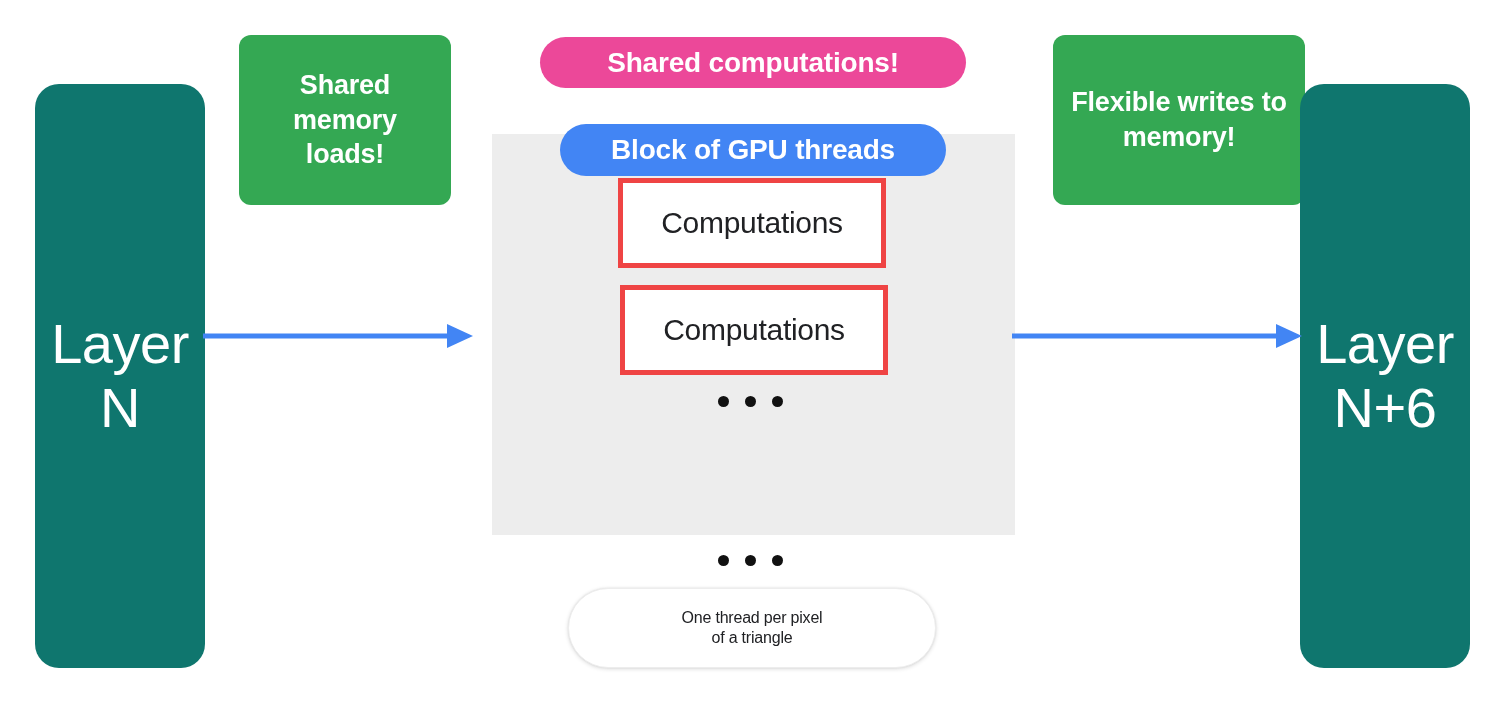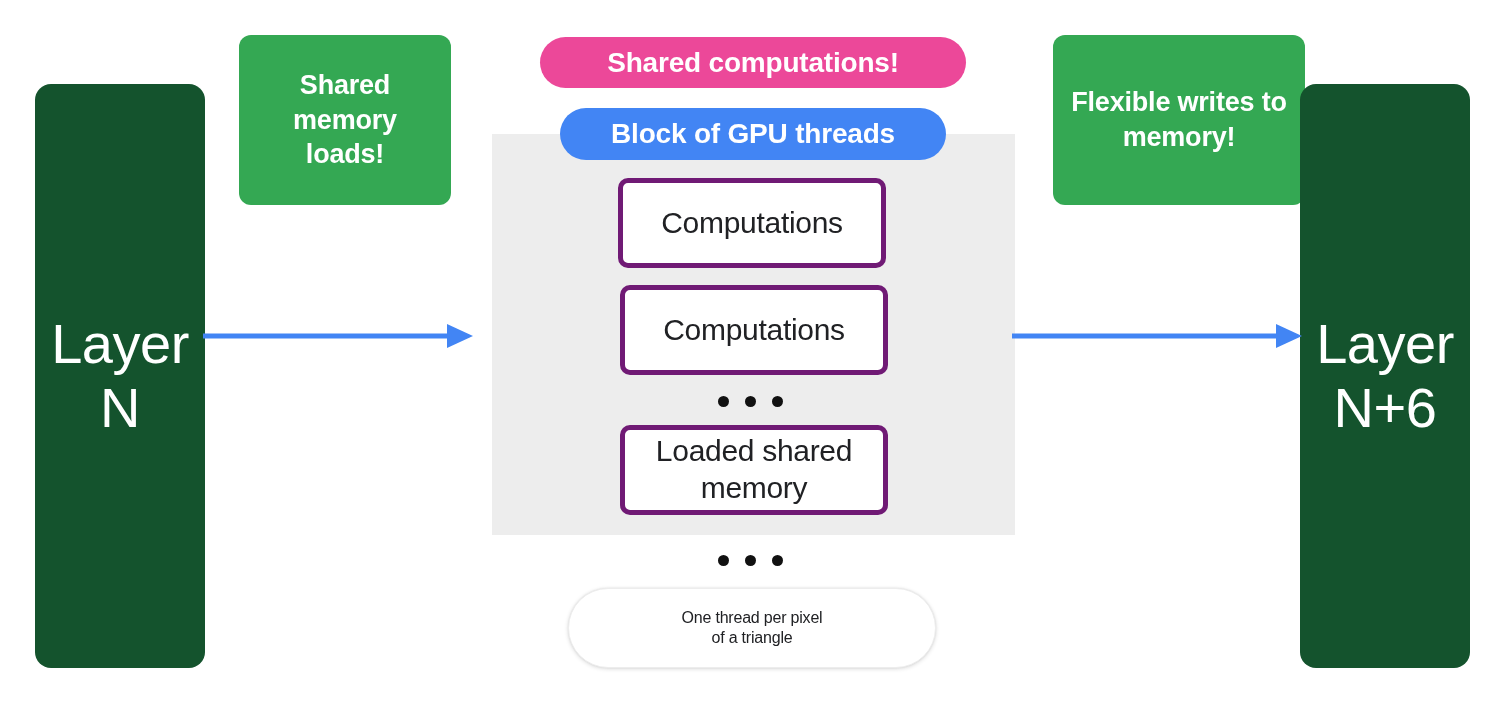--- a/index.html
+++ b/index.html
@@ -15,22 +15,22 @@
     position: relative;
     width: 1508px;
     height: 706px;
     background: #ffffff;
     overflow: hidden;
   }
 
   
   .layer-slab {
     position: absolute;
-    background: #14532d;
-    border-radius: 16px;
+    background: #0f766e;
+    border-radius: 24px;
     display: flex;
     align-items: center;
     justify-content: center;
     text-align: center;
     color: #ffffff;
     font-weight: 400;
     line-height: 1.15;
     letter-spacing: -0.5px;
   }
   #layer-n {
@@ -74,39 +74,39 @@
     justify-content: center;
     text-align: center;
     letter-spacing: -0.2px;
     box-sizing: border-box;
   }
   #pill-shared-computations {
     left: 540px; top: 37px; width: 426px; height: 51px;
     background: #ec4899;
   }
   #pill-block-gpu-threads {
-    left: 560px; top: 108px; width: 386px; height: 52px;
+    left: 560px; top: 124px; width: 386px; height: 52px;
     background: #4285F4;
     z-index: 4;
   }
 
   
   #gpu-block {
     position: absolute;
     left: 492px; top: 134px; width: 523px; height: 401px;
     background: #EDEDED;
     z-index: 1;
   }
 
   
   .thread-box {
     position: absolute;
     background: #ffffff;
-    border: 5px solid #701a75;
-    border-radius: 10px;
+    border: 5px solid #ef4444;
+    border-radius: 0;
     display: flex;
     align-items: center;
     justify-content: center;
     text-align: center;
     color: #202124;
     font-size: 30px;
     line-height: 1.22;
     box-sizing: border-box;
     z-index: 2;
     letter-spacing: -0.3px;
@@ -200,23 +200,20 @@
   <div id="thread-box-2" class="thread-box">
     <span>Computations</span>
   </div>
 
   <div id="dots-between-boxes" class="dots">
     <span class="dot"></span>
     <span class="dot"></span>
     <span class="dot"></span>
   </div>
 
-  <div id="thread-box-3" class="thread-box">
-    <span>Loaded shared memory</span>
-  </div>
 
   <div id="dots-below-block" class="dots">
     <span class="dot"></span>
     <span class="dot"></span>
     <span class="dot"></span>
   </div>
 
   <div id="pill-one-thread">
     <div>
       <span>One thread per pixel</span><br>

